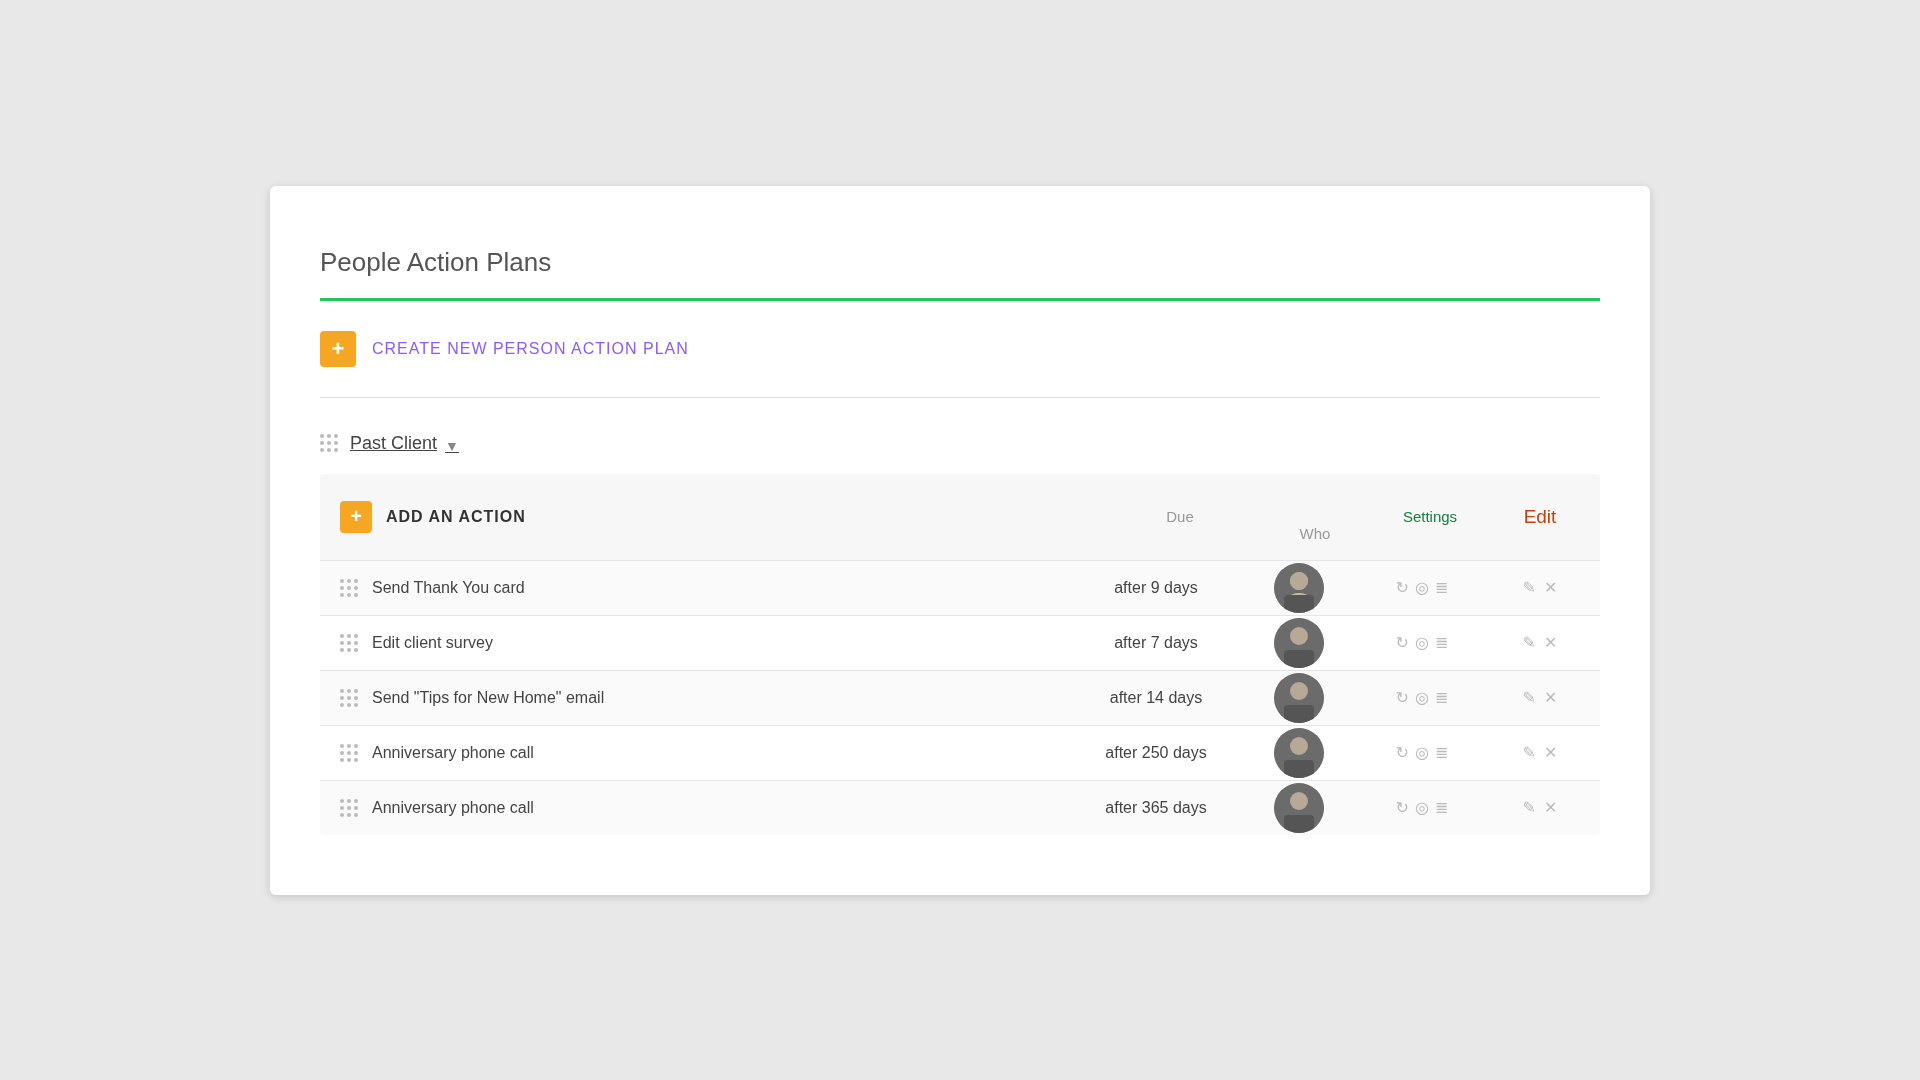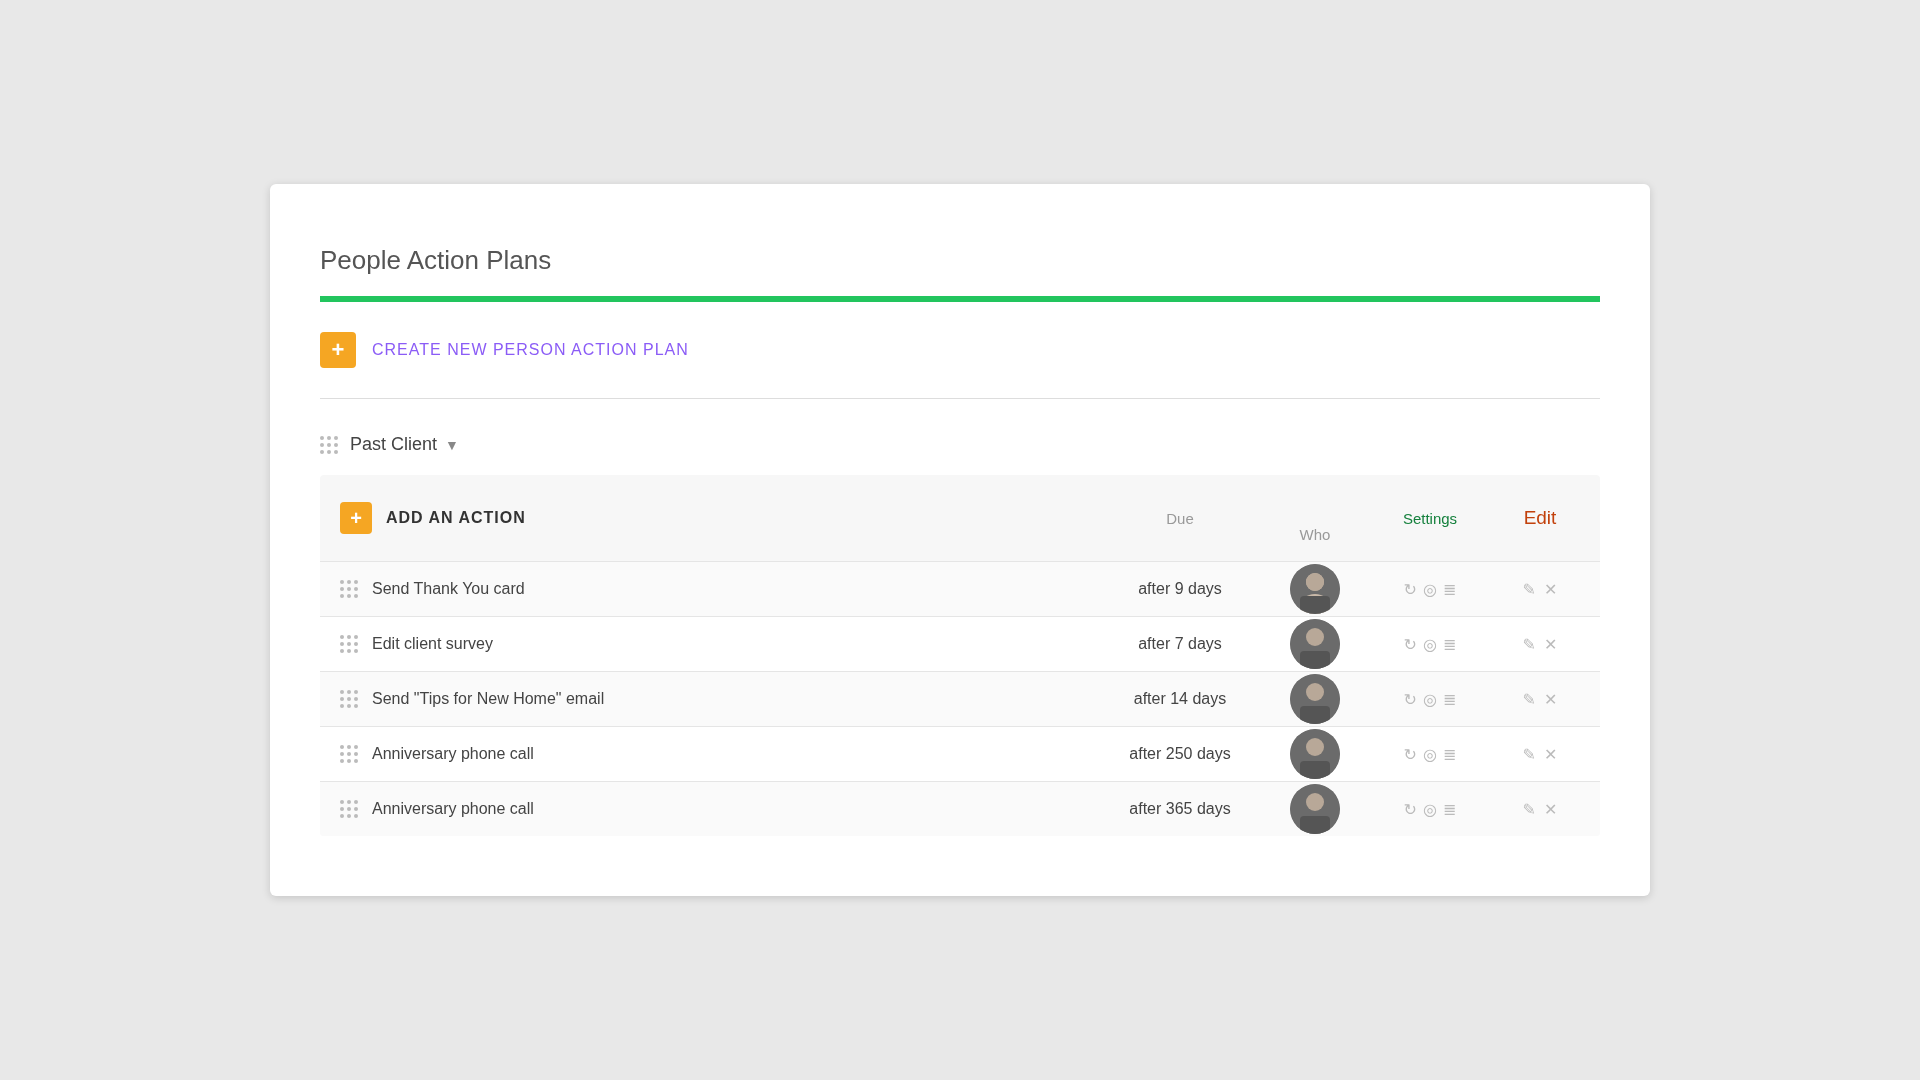--- a/index.html
+++ b/index.html
@@ -21,21 +21,21 @@
       width: 1380px;
       max-width: 100%;
       padding: 40px 50px 60px;
     }
 
     .page-title {
       font-size: 26px;
       font-weight: 300;
       color: #555;
       padding-bottom: 20px;
-      border-bottom: 6px solid #22c55e;
+      border-bottom: 3px solid #22c55e;
       margin-bottom: 30px;
       margin-top: 21px;
     }
 
     .create-btn-row {
       display: flex;
       align-items: center;
       gap: 16px;
       margin-bottom: 35px;
       padding-bottom: 30px;
@@ -92,22 +92,23 @@
       border-radius: 50%;
     }
 
     .plan-name-btn {
       background: none;
       border: none;
       font-size: 18px;
       color: #444;
       cursor: pointer;
       display: flex;
-      align-items: center;
+      align-items: flex-end;
       gap: 8px;
+      text-decoration: underline;
     }
 
     .chevron-icon {
       color: #888;
       font-size: 14px;
     }
 
     
     .actions-table {
       width: 100%;
@@ -164,21 +165,21 @@
       font-weight: 700;
       color: #333;
       letter-spacing: 1px;
       text-transform: uppercase;
     }
 
     .table-data-row {
       display: flex;
       align-items: center;
       padding: 2px 20px;
-      gap: 10px;
+      gap: 18px;
       border-top: 1px solid #e5e5e5;
       background: #fff;
     }
 
     .table-data-row:nth-child(even) {
       background: #fafafa;
     }
 
     .action-name {
       font-size: 16px;

